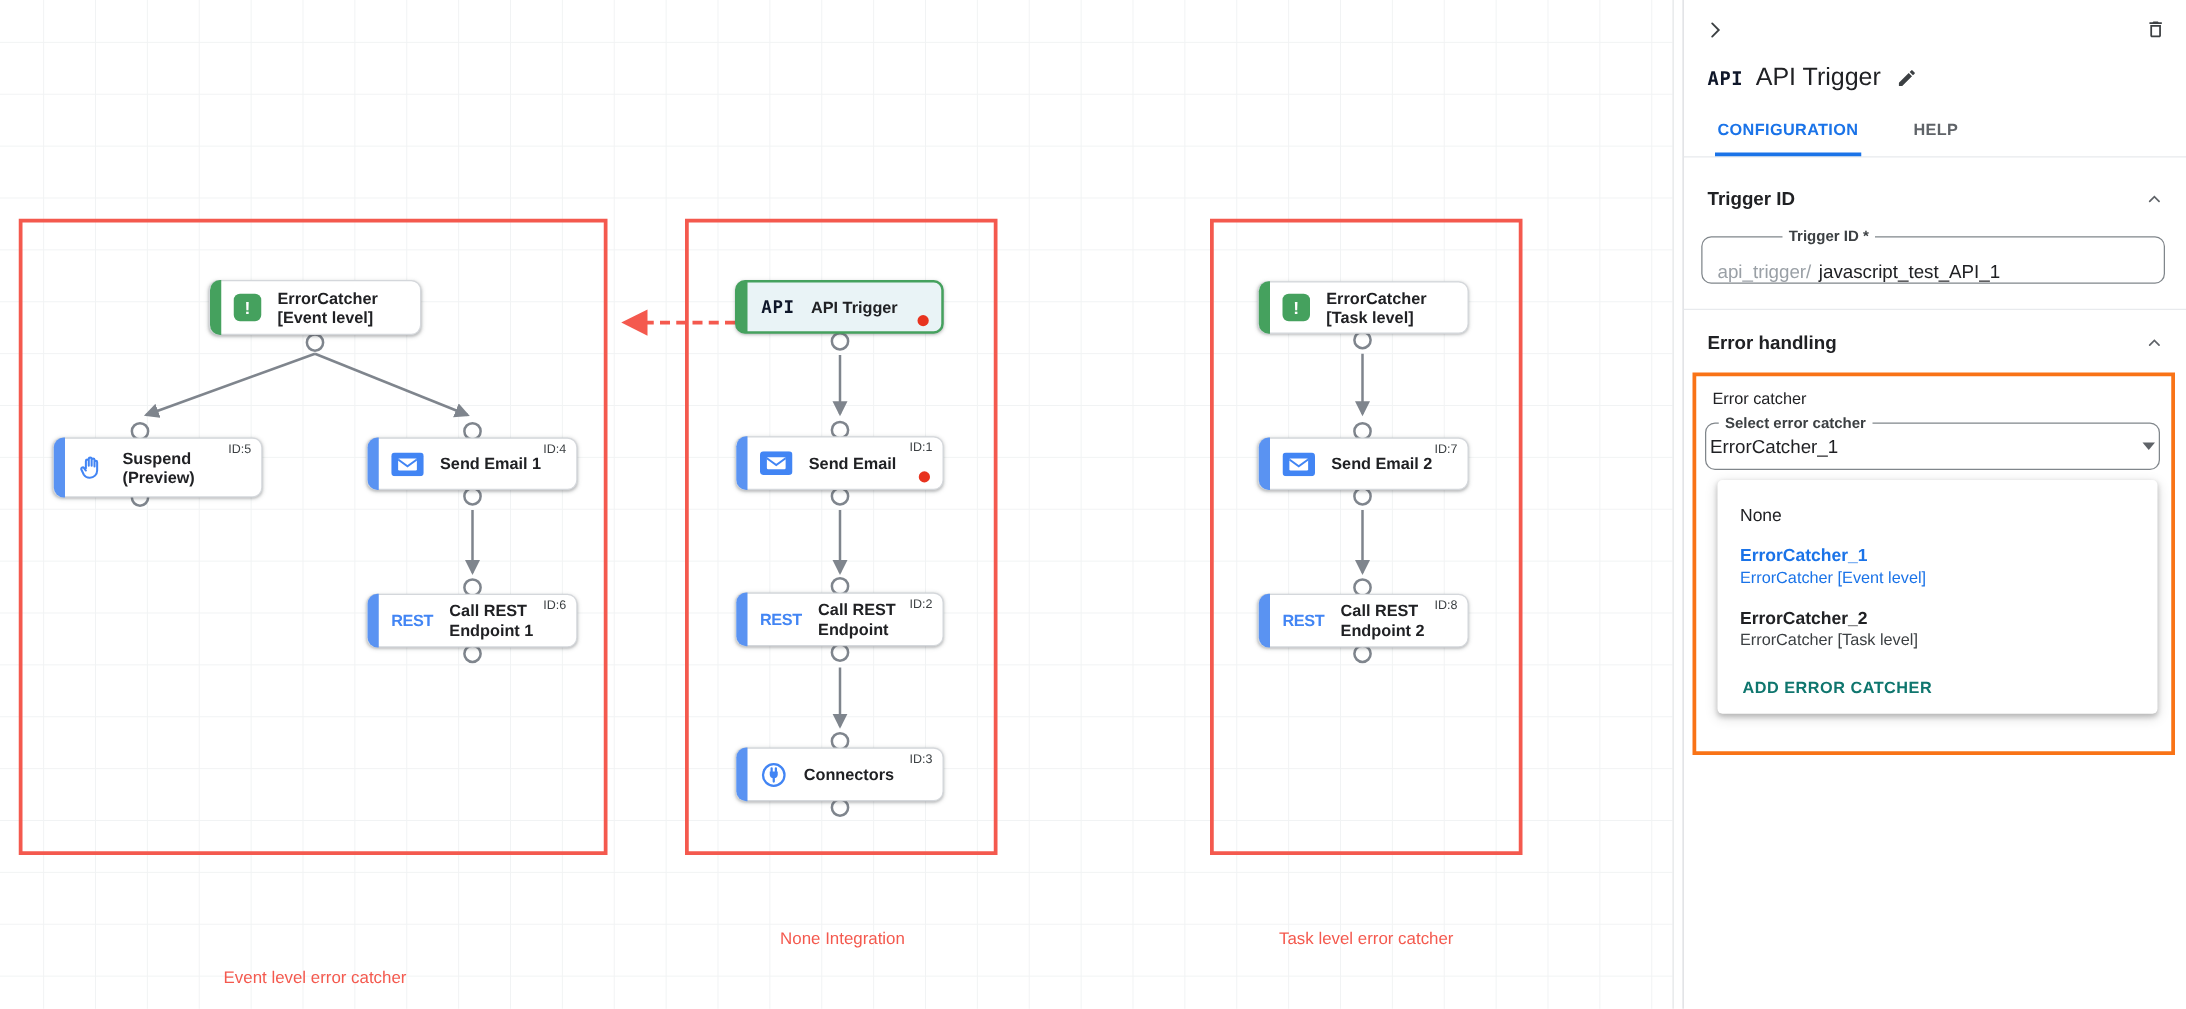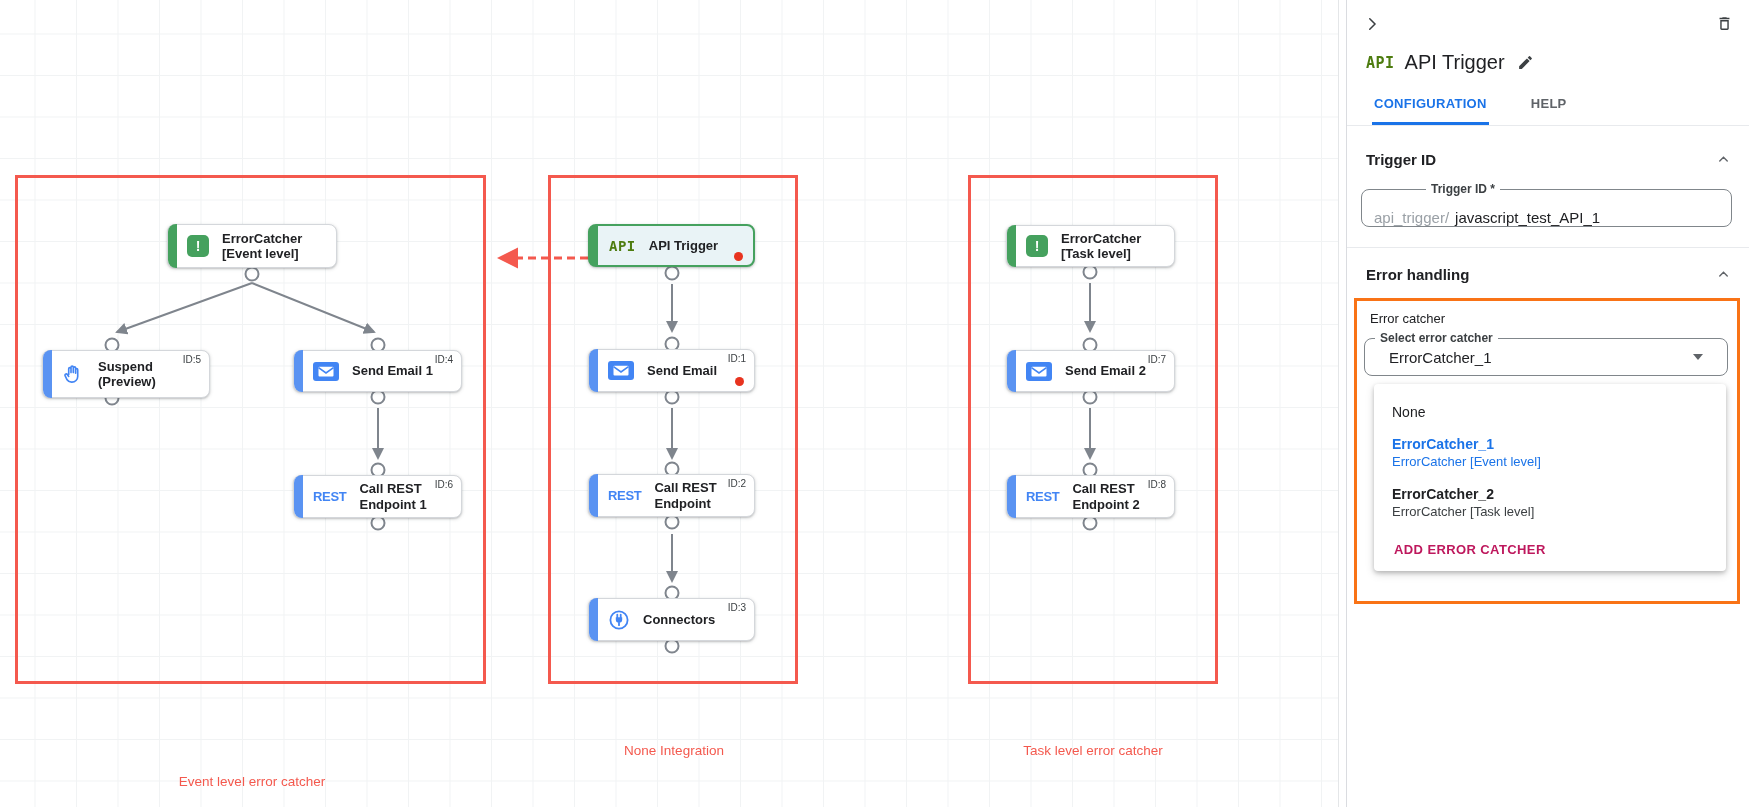--- a/index.html
+++ b/index.html
@@ -30,21 +30,21 @@
   .node .label { margin-left:13px; font-size:13px; font-weight:700; color:#202124;
     line-height:1.18; max-width:94px; }
   .node.trigger { background:#e9f3f6; border:2px solid #45a15e; }
   .node.trigger .bar { left:-1px; }
   .idbadge { position:absolute; top:3px; right:8px; font-size:10px; color:#3c4043; }
   .idbadge:empty { display:none; }
   .reddot { position:absolute; width:9px; height:9px; border-radius:50%; background:#e8331f; }
 
   .erricon { width:22px; height:22px; background:#45a15e; border-radius:5px; color:#fff;
     font-weight:700; font-size:14px; display:flex; align-items:center; justify-content:center; }
-  .apitxt { font-family:"DejaVu Sans Mono", monospace; font-weight:700; color:#4d7c0f;
+  .apitxt { font-family:"DejaVu Sans Mono", monospace; font-weight:700; color:#0f172a;
     font-size:14px; letter-spacing:.5px;text-align:center; }
   .resttxt { color:#4285f4; font-weight:800; font-size:13px; letter-spacing:-.3px;
     font-family:"Liberation Sans", sans-serif; }
 
   
   .panel { position:absolute; left:1346px; top:0; width:403px; height:807px;
     background:#fff; border-left:1px solid #dadce0; }
   .panel-row1 { display:flex; justify-content:space-between; align-items:center;
     padding:12px 14px 0 14px; }
   .iconbtn { background:none; border:none; cursor:pointer; padding:2px; line-height:0; }
@@ -64,38 +64,38 @@
   .field .flabel { position:absolute; top:-8px; left:64px; background:#fff; padding:0 5px;
     font-size:12px; font-weight:600; color:#3c4043; line-height:1.2; }
   .prefix { color:#9aa0a6; margin-right:6px; }
   .fvalue { color:#202124; }
 
   hr.div { border:none; border-top:1px solid #e8eaed; margin:20px 0 0 0; }
 
   .redbox { margin:14px 9px 0 7px; border:3px solid #f97316; padding:8px 9px 30px 7px; }
   .ec-label { display:block; font-size:13px; color:#202124; padding:2px 0 12px 6px; }
   .select { position:relative; height:38px; border:1px solid #80868b; border-radius:8px;
-    display:flex; align-items:center; justify-content:space-between; padding:0 24px;
+    display:flex; align-items:center; justify-content:space-between; padding:0 3px;
     font-size:15px; cursor:pointer; background:#fff;gap:40px; }
   .select .flabel { position:absolute; top:-8px; left:10px; background:#fff; padding:0 5px;
     font-size:12px; font-weight:600; color:#3c4043; line-height:1.2; }
   .caret { width:0; height:0; border-left:5px solid transparent; border-right:5px solid transparent;
     border-top:6px solid #5f6368; }
 
   .menu { margin:8px 0 0 10px; width:352px; background:#fff; border-radius:4px;
     box-shadow:0 2px 4px rgba(0,0,0,.2), 0 3px 10px rgba(0,0,0,.14); padding:12px 0 8px 0; }
   .opt { padding:7px 18px; cursor:pointer; }
   .opt .name { font-size:14px; font-weight:600; color:#202124; line-height:1.3; }
   .opt .sub  { font-size:13px; color:#3c4043; line-height:1.35; }
   .opt .sub:empty { display:none; }
   .opt.blue .name, .opt.blue .sub { color:#1a73e8; }
   .opt.plainname .name { font-weight:400; }
   .addbtn { display:block; background:none; border:none; cursor:pointer; text-align:center;
     padding:14px 18px 6px 20px; font-size:13px; font-weight:700; letter-spacing:.4px;
-    color:#be185d; font-family:"Liberation Sans", sans-serif; }
+    color:#0f766e; font-family:"Liberation Sans", sans-serif; }
 </style>
 </head>
 <body>
 
 <div class="canvas">
 
   <svg class="edges" width="1339" height="807">
     <defs>
       <marker id="arr" markerWidth="8" markerHeight="8" refX="5" refY="3" orient="auto">
         <path d="M0 0 L6 3 L0 6 z" fill="#7f858d"></path>

